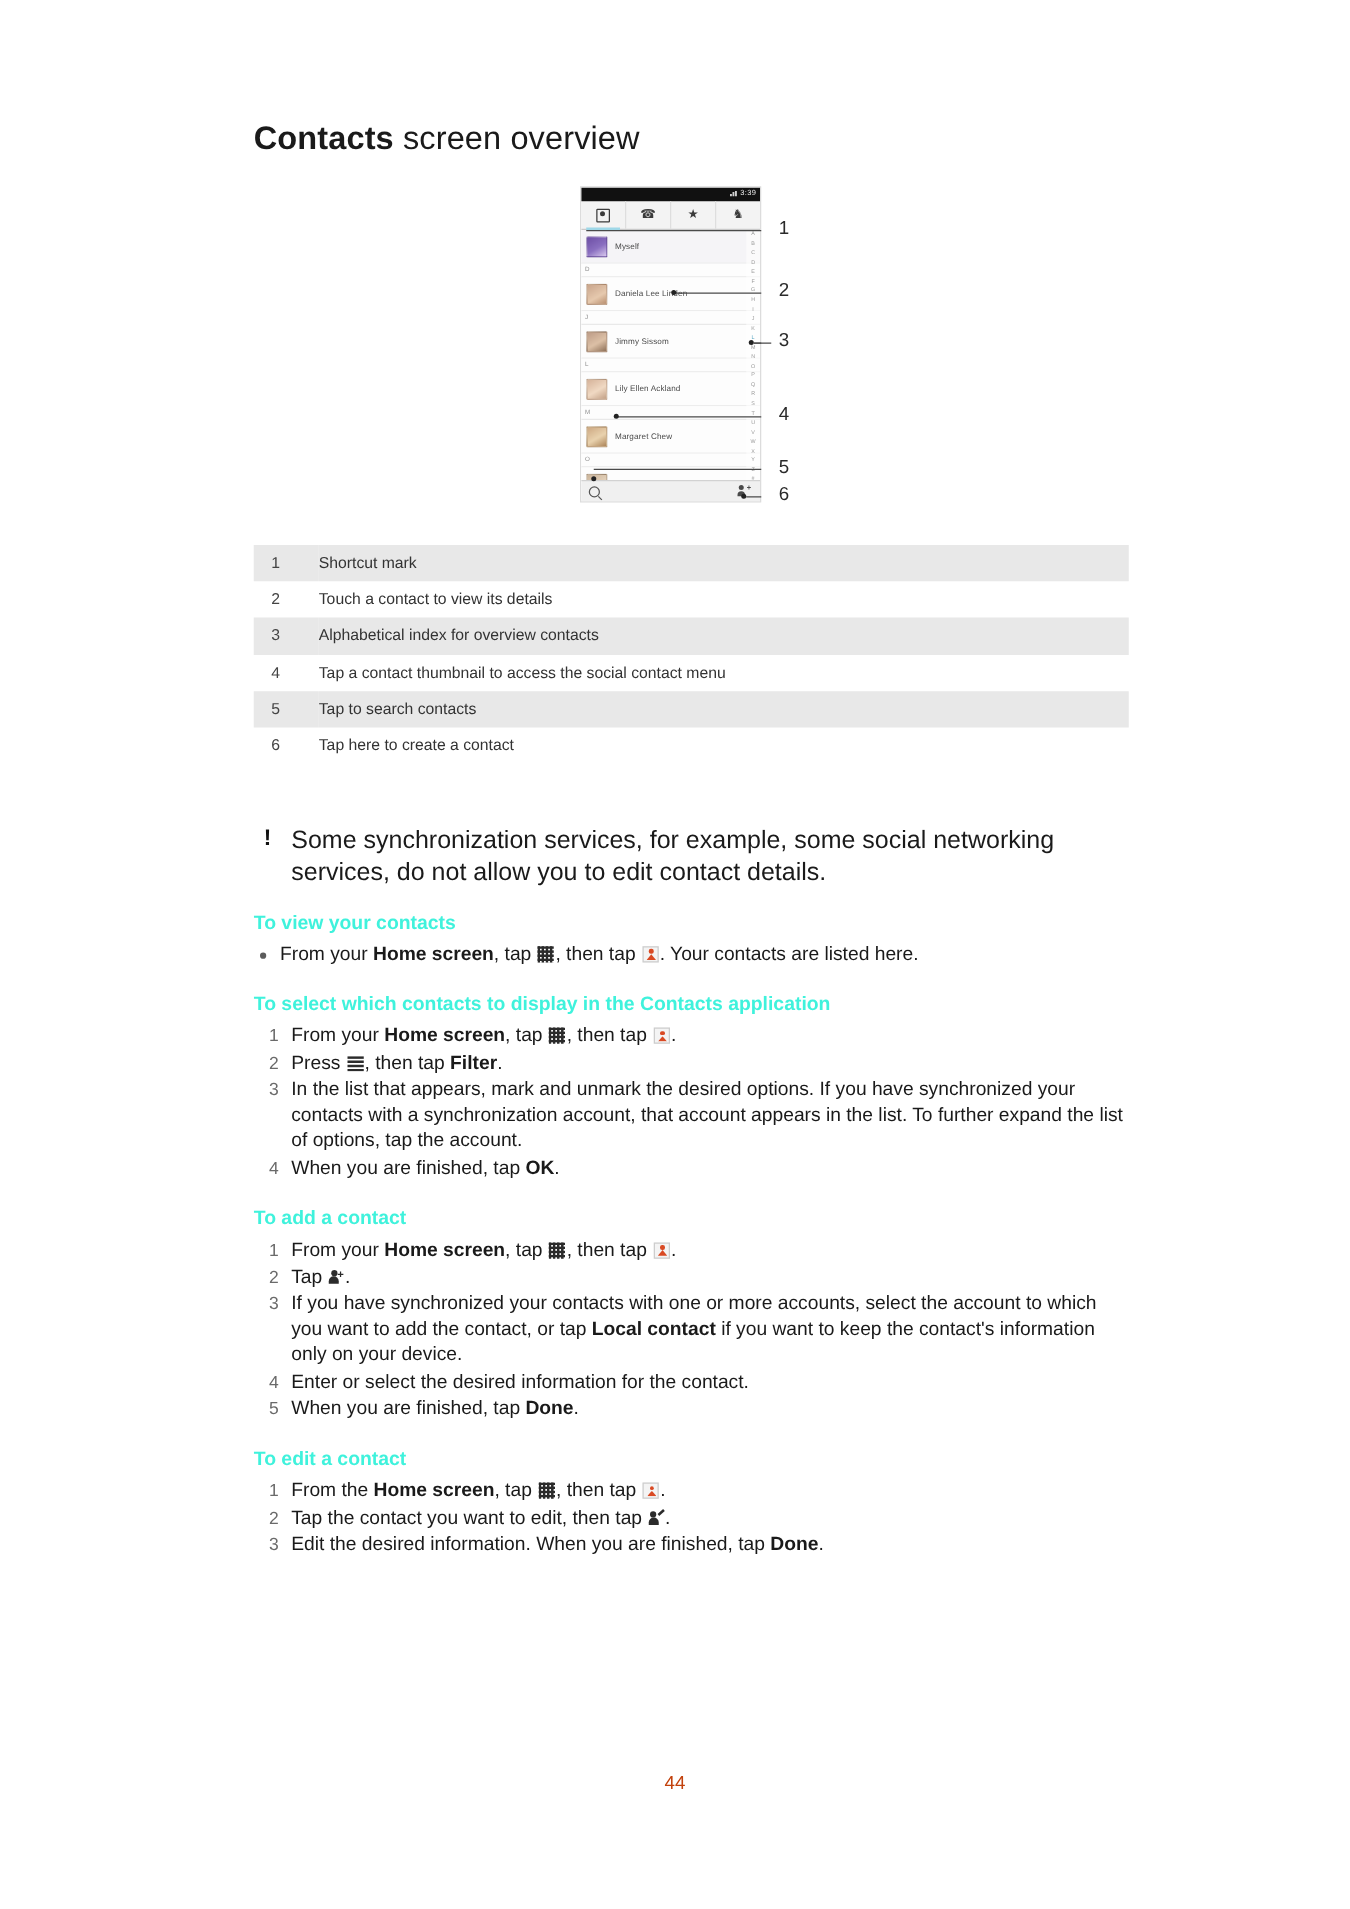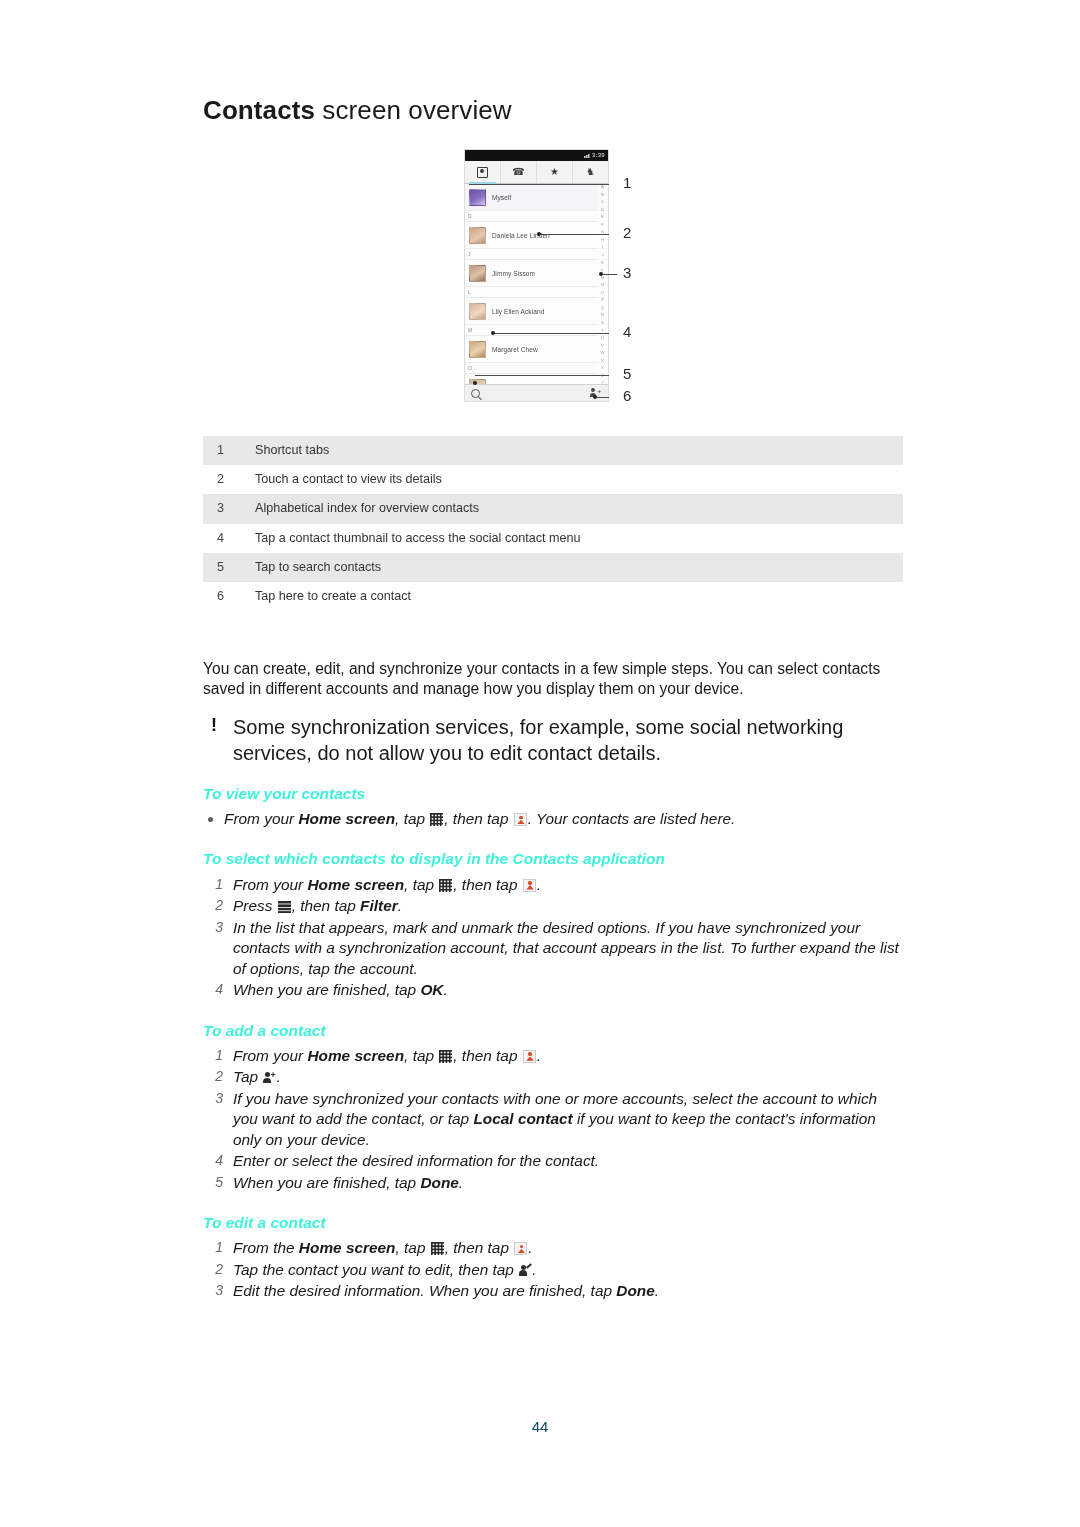--- a/index.html
+++ b/index.html
@@ -335,21 +335,21 @@
   ol.steps li::before {
     content: counter(s);
     position: absolute;
     left: 4px;
     top: 0;
     width: 16px;
     text-align: right;
     font-size: 14px;
     color: #6a6a6a;
   }
-  .blk { margin-bottom: 20px; font-style: italic; }
+  .blk { margin-bottom: 20px; }
 
   
   .ic {
     display: inline-block;
     vertical-align: -2px;
     position: relative;
   }
   .ic-grid {
     width: 13px; height: 13px;
     background-image:
@@ -423,21 +423,21 @@
   }
 
   b, strong { font-weight: 700; }
 
   
   .pagenum {
     position: absolute;
     left: 0; right: 0;
     top: 1418px;
     text-align: center;
-    color: #0c4a6e;
+    color: #c2410c;
     font-size: 15px;
   }
   .footnote {
     position: absolute;
     left: 0; right: 0;
     top: 1473px;
     text-align: center;
     color: #8a8a8a;
     font-size: 12.6px;
   }
@@ -573,21 +573,21 @@
 
       <div class="leader" style="left:394px; top:251px; width:12px;"></div>
       <div class="leaddot" style="left:390px; top:249px;"></div>
       <div class="callout" style="left:420px; top:241px;">6</div>
     </div>
 
     <table class="legend">
       <tbody>
         <tr class="alt">
           <td class="num">1</td>
-          <td class="desc">Shortcut tabs</td>
+          <td class="desc">Shortcut mark</td>
         </tr>
         <tr>
           <td class="num">2</td>
           <td class="desc">Touch a contact to view its details</td>
         </tr>
         <tr class="alt">
           <td class="num">3</td>
           <td class="desc">Alphabetical index for overview contacts</td>
         </tr>
         <tr>
@@ -601,21 +601,20 @@
         <tr>
           <td class="num">6</td>
           <td class="desc">Tap here to create a contact</td>
         </tr>
       </tbody>
     </table>
 
     <div style="height:30px"></div>
 
     <div style="height:18px"></div>
-    <p class="body">You can create, edit, and synchronize your contacts in a few simple steps. You can select contacts saved in different accounts and manage how you display them on your device.</p>
 
     <div class="note">
       <span class="bang">!</span>
       <p>Some synchronization services, for example, some social networking services, do not allow you to edit contact details.</p>
     </div>
 
     <div class="blk">
       <h3 class="proc-title">To view your contacts</h3>
       <ul class="bullets">
         <li><span>From your </span><b>Home screen</b><span>, tap </span><span class="ic ic-grid"></span><span>, then tap </span><span class="ic ic-contacts"></span><span>. Your contacts are listed here.</span></li>

